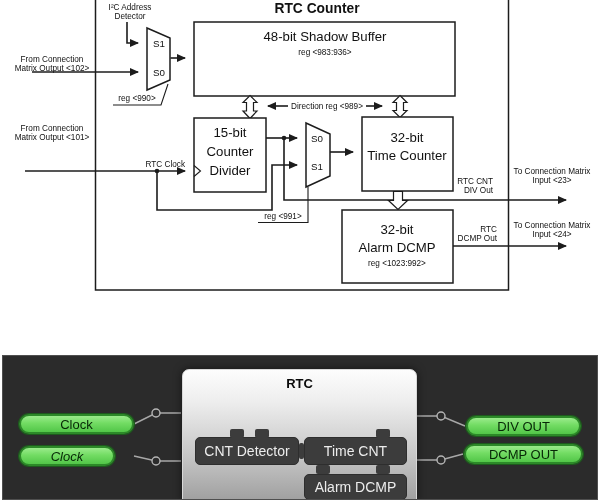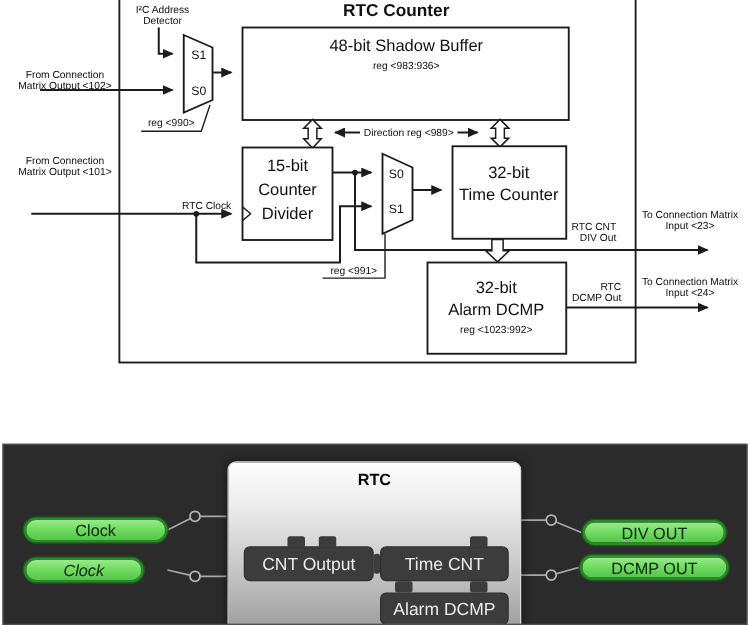--- a/index.html
+++ b/index.html
@@ -133,21 +133,21 @@
     <polyline points="412,60 438,60 462,70" fill="none" stroke="#a8a8a8" stroke-width="1.4"></polyline>
     <polyline points="412,104 438,104 460,98" fill="none" stroke="#a8a8a8" stroke-width="1.4"></polyline>
     <circle cx="153" cy="57" r="4" fill="#2b2b2b" stroke="#b5b5b5" stroke-width="1.4"></circle>
     <circle cx="153" cy="105" r="4" fill="#2b2b2b" stroke="#b5b5b5" stroke-width="1.4"></circle>
     <circle cx="438" cy="60" r="4" fill="#2b2b2b" stroke="#b5b5b5" stroke-width="1.4"></circle>
     <circle cx="438" cy="104" r="4" fill="#2b2b2b" stroke="#b5b5b5" stroke-width="1.4"></circle>
   </svg>
 
   <div class="rtc-node">
     <div class="rtc-title">RTC</div>
-    <div class="blk" style="left:12px;top:67px;width:104px;height:28px;">CNT Output</div>
+    <div class="blk" style="left:12px;top:67px;width:104px;height:28px;">CNT Detector</div>
     <div class="blk" style="left:121px;top:67px;width:103px;height:28px;">Time CNT</div>
     <div class="blk" style="left:121px;top:104px;width:103px;height:26px;">Alarm DCMP</div>
     <div class="nub" style="left:47px;top:59px;width:14px;height:9px;"></div>
     <div class="nub" style="left:72px;top:59px;width:14px;height:9px;"></div>
     <div class="nub" style="left:193px;top:59px;width:14px;height:9px;"></div>
     <div class="nub" style="left:116px;top:73px;width:5px;height:16px;"></div>
     <div class="nub" style="left:133px;top:95px;width:14px;height:9px;"></div>
     <div class="nub" style="left:193px;top:95px;width:14px;height:9px;"></div>
   </div>
 

